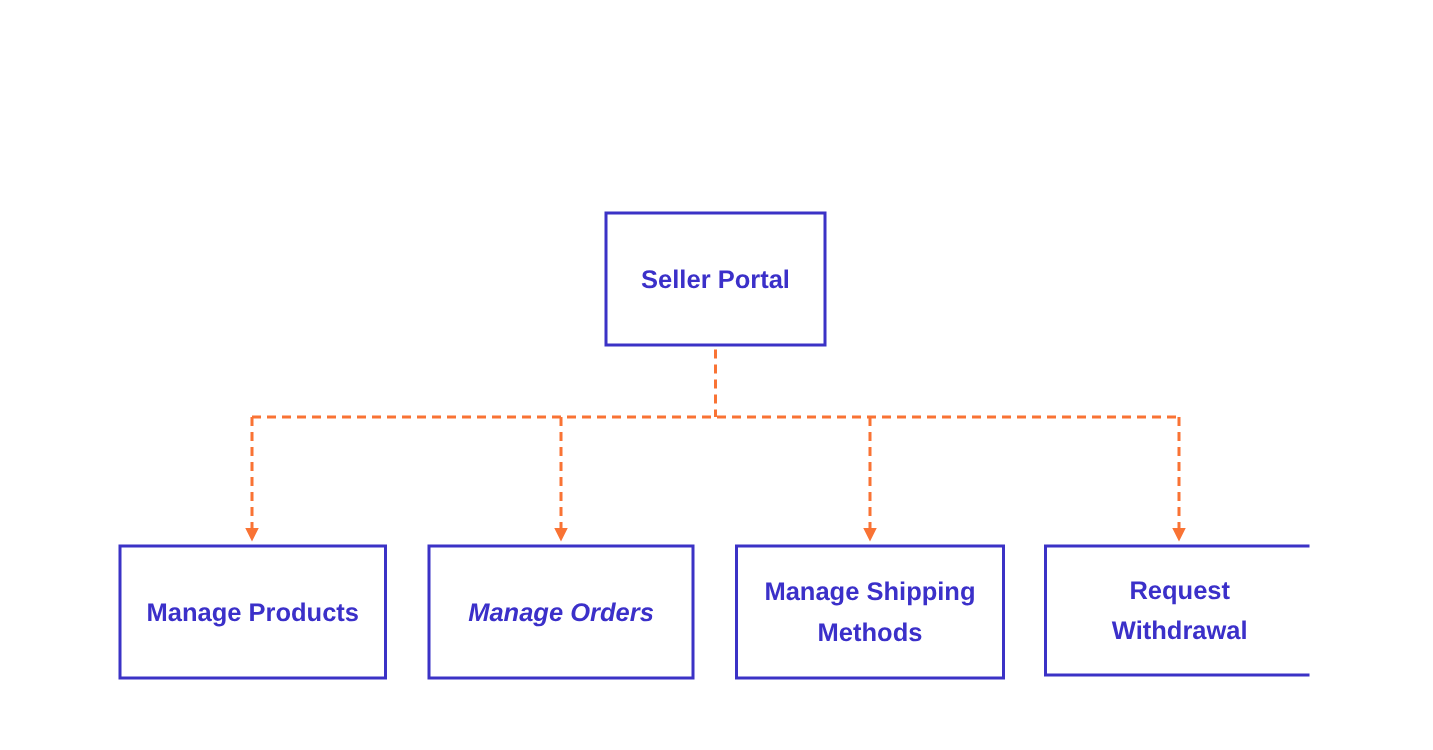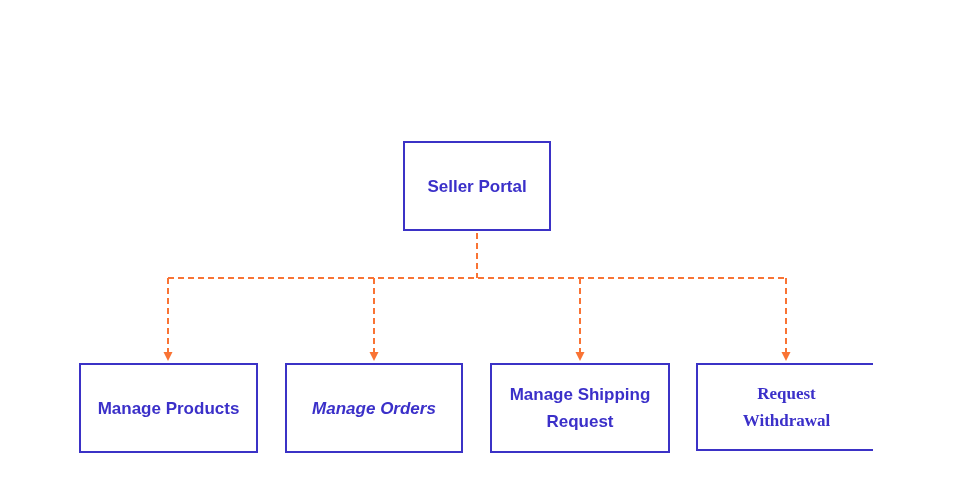--- a/index.html
+++ b/index.html
@@ -38,21 +38,21 @@
     display: flex;
     align-items: center;
     justify-content: center;
     text-align: center;
     padding: 0 14px;
   }
   .node-root   { left: 403px; top:  93px; width: 148px; height: 90px; }
   .node-child1 { left:  79px; top: 315px; width: 179px; height: 90px; justify-content: center; }
   .node-child2 { left: 285px; top: 315px; width: 178px; height: 90px; font-style: italic; }
   .node-child3 { left: 490px; top: 315px; width: 180px; height: 90px; }
-  .node-child4 { left: 696px; top: 315px; width: 181px; height: 88px; font-family: Liberation Serif, serif; }
+  .node-child4 { left: 696px; top: 315px; width: 181px; height: 88px; }
   .dashed {
     stroke: var(--connector);
     stroke-width: 2;
     stroke-dasharray: 6 4;
     fill: none;
   }
   .arrowhead { fill: var(--connector); }
 </style>
 </head>
 <body>
@@ -82,20 +82,20 @@
 
   <div class="node node-child1">
     <span>Manage Products</span>
   </div>
 
   <div class="node node-child2">
     <span>Manage Orders</span>
   </div>
 
   <div class="node node-child3">
-    <span>Manage Shipping Request</span>
+    <span>Manage Shipping Methods</span>
   </div>
 
   <div class="node node-child4">
     <span>Request Withdrawal</span>
   </div>
 
 </div>
 
 </body></html>

